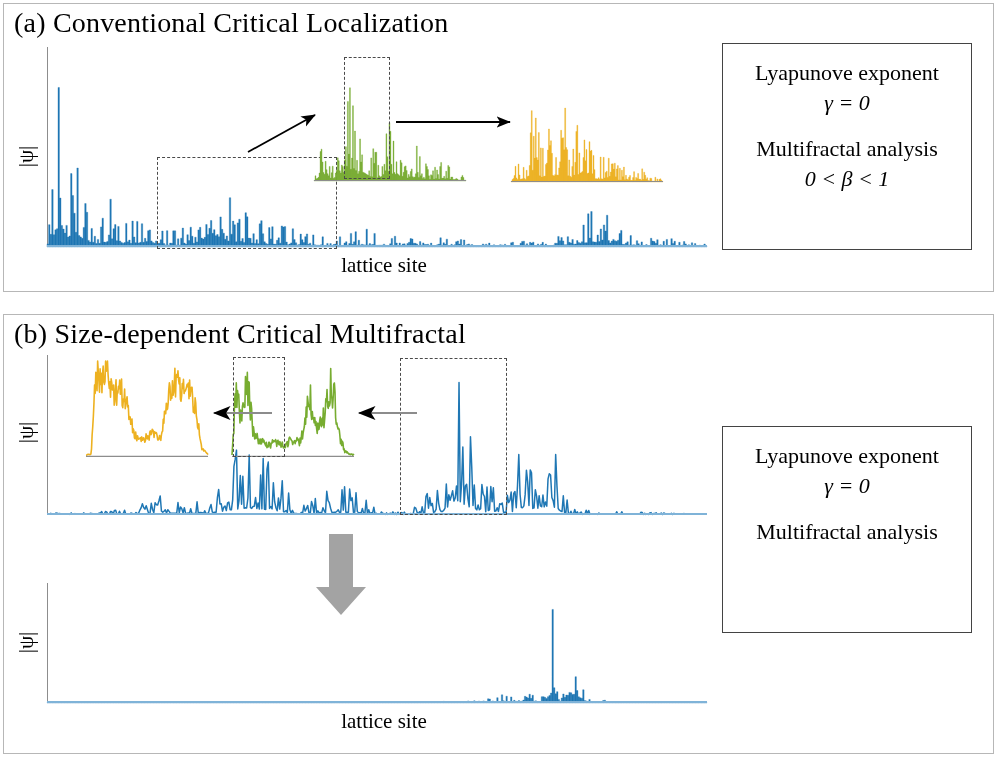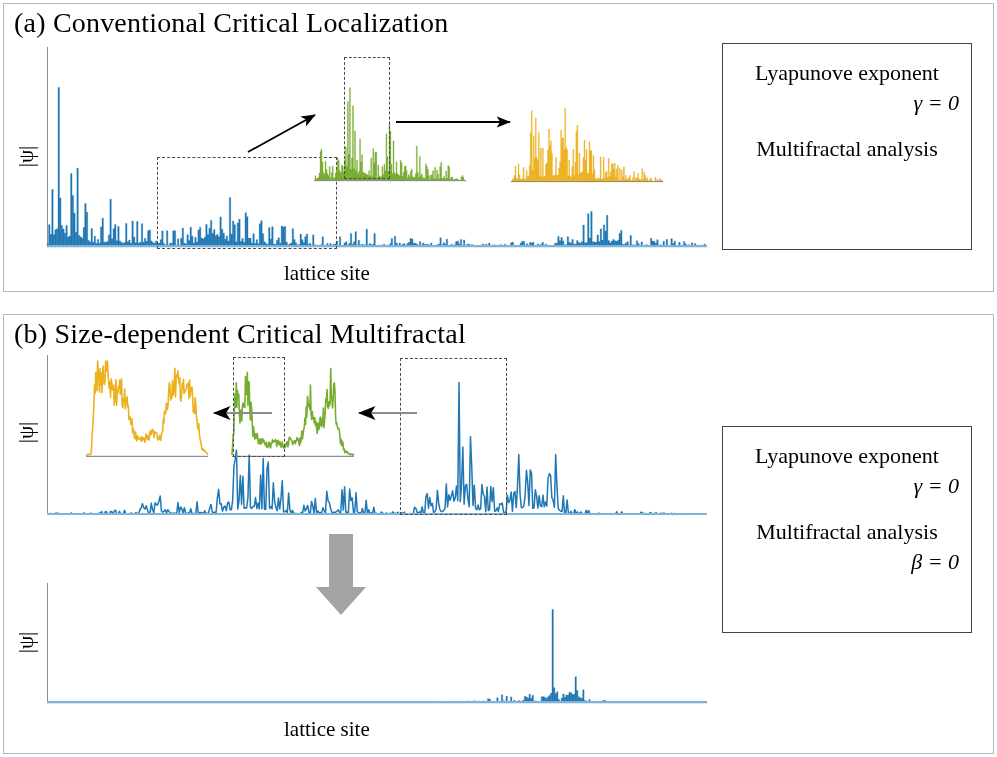--- a/index.html
+++ b/index.html
@@ -55,22 +55,22 @@
   .ylabel {
     position: absolute;
     font-size: 21px;
     transform: rotate(-90deg);
     transform-origin: center center;
     white-space: nowrap;
   }
   .xlabel {
     position: absolute;
     font-size: 21px;
-    white-space: nowrap;
-    margin-top: 8px;
+    text-align: center;
+    white-space: nowrap;
   }
 
   
   svg.plot { position: absolute; display: block; overflow: visible; }
 
   
   .dashbox {
     position: absolute;
     box-sizing: border-box;
     border: 1.6px dashed #4a4a4a;
@@ -85,21 +85,21 @@
     background: #ffffff;
     text-align: center;
     padding: 14px 12px 12px 12px;
   }
   .infobox .line {
     font-size: 22px;
     line-height: 30px;
     white-space: nowrap;
   }
   .infobox .gap { height: 16px; }
-  .infobox .math { font-style: italic; font-size: 22px; text-align: right; }
+  .infobox .math { font-style: italic; font-size: 22px; }
 
   .annot {
     position: absolute;
     font-size: 22px;
     white-space: nowrap;
   }
 </style>
 </head>
 <body>
 
@@ -145,20 +145,21 @@
       <line x1="392" y1="118" x2="506" y2="118" stroke="#000000" stroke-width="1.8" marker-end="url(#ahead-blk)"></line>
     </svg>
 
     <div class="xlabel" style="left:280px; top:249px; width:200px;">lattice site</div>
 
     <div class="infobox" style="left:718px; top:39px; width:250px; height:207px;">
       <div class="line">Lyapunove exponent</div>
       <div class="line math">γ = 0</div>
       <div class="gap"></div>
       <div class="line">Multifractal analysis</div>
+      <div class="line math">0 &lt; β &lt; 1</div>
     </div>
   </div>
 
   <div class="panel" id="panel-b">
 
     <div class="panel-title">(b) Size-dependent Critical Multifractal</div>
 
     <div class="ylabel" style="left:2px; top:105px; width:40px; text-align:center;">|ψ|</div>
 
     <div class="axis-box" id="b-top-axes" style="left:43px; top:40px; width:660px; height:160px;">
@@ -215,16 +216,15 @@
       <div class="baseline"></div>
     </div>
 
     <div class="xlabel" style="left:280px; top:394px; width:200px;">lattice site</div>
 
     <div class="infobox" style="left:718px; top:111px; width:250px; height:207px;">
       <div class="line">Lyapunove exponent</div>
       <div class="line math">γ = 0</div>
       <div class="gap"></div>
       <div class="line">Multifractal analysis</div>
-      <div class="line math">β = 0</div>
     </div>
   </div>
 </div>
 
 </body></html>

